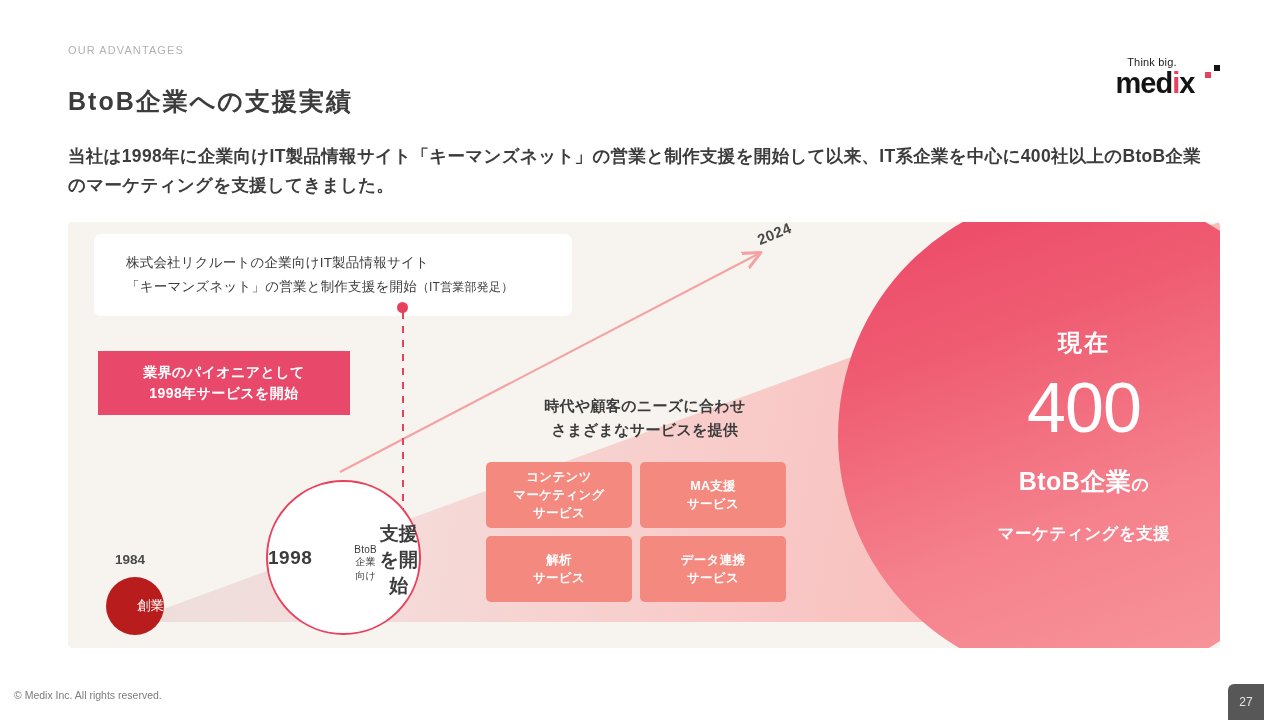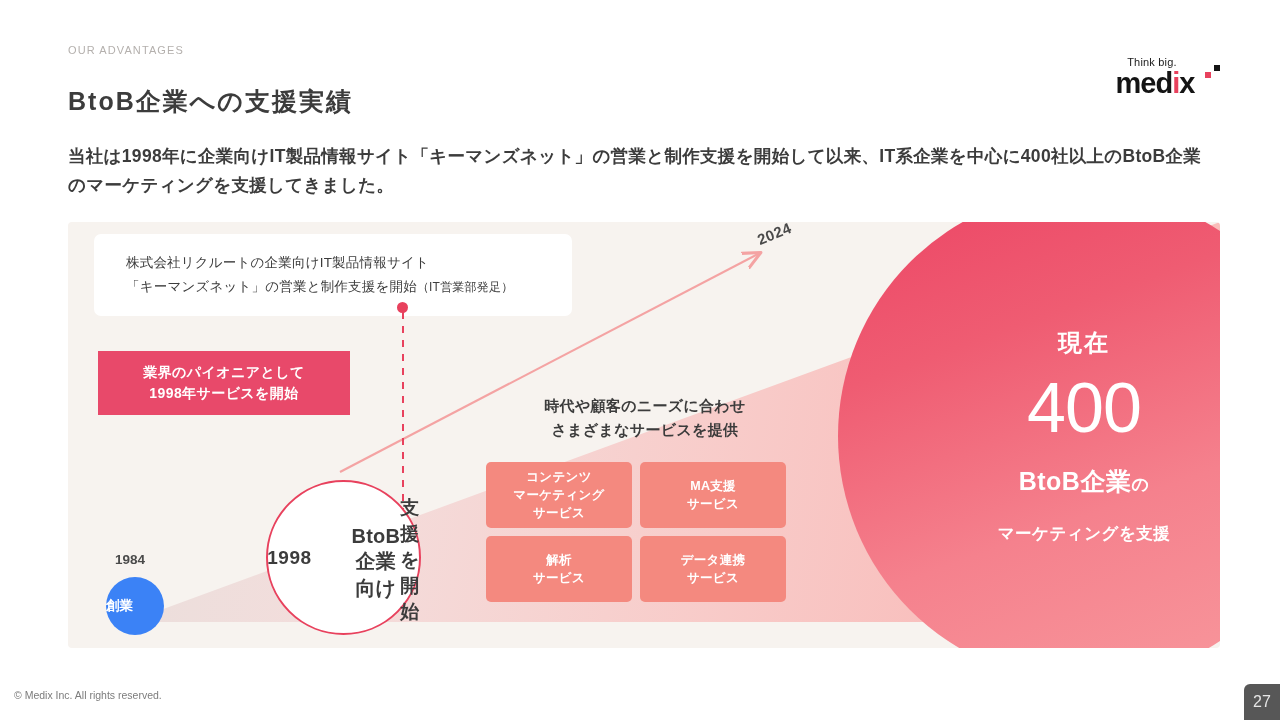--- a/index.html
+++ b/index.html
@@ -106,34 +106,34 @@
     align-items:center; justify-content:center; text-align:center;
     font-size:14px; font-weight:700; line-height:1.5; letter-spacing:.4px;
   }
 
   
   #year-1984 {
     position:absolute; left:47px; top:330px; font-size:13.5px; font-weight:700; color:#4a4a4a;
   }
   #founding {
     position:absolute; left:38px; top:355px; width:58px; height:58px;
-    border-radius:50%; background:#3b82f6; color:#ffffff;
-    display:flex; align-items:center; justify-content:flex-start;
-    font-size:13.5px; font-weight:700;
+    border-radius:50%; background:#b91c1c; color:#ffffff;
+    display:flex; align-items:center; justify-content:flex-end;
+    font-size:13.5px; font-weight:400;
   }
 
   
   #circle-1998 {
     position:absolute; left:198px; top:258px; width:155px; height:155px;
     border-radius:50%; background:#ffffff; border:2.5px solid #e8415d;
     display:flex; flex-direction:row; align-items:center; justify-content:center;
     text-align:center; color:#3c3c3c;
   }
   #c98-year { font-size:19px; font-weight:700; letter-spacing:.5px; }
-  #c98-l1 { font-size:20px; font-weight:700; margin-top:12px; letter-spacing:.2px;margin-left:40px; }
+  #c98-l1 { font-size:10px; font-weight:400; margin-top:12px; letter-spacing:.2px;margin-left:40px; }
   #c98-l2 { font-size:19px; font-weight:700; margin-top:4px; letter-spacing:.2px; }
 
   
   #svc-heading {
     position:absolute; left:432px; top:172px; width:290px; text-align:center;
     font-size:15px; font-weight:700; line-height:1.6; color:#3c3c3c; letter-spacing:.3px;
   }
 
   
   #svc-grid {
@@ -145,24 +145,24 @@
     background:#f4897f; border-radius:5px; color:#ffffff;
     display:flex; flex-direction:column; align-items:center; justify-content:center;
     text-align:center; font-size:12.5px; font-weight:700; line-height:1.45; letter-spacing:.3px;
   }
 
   
   #copyright {
     position:absolute; left:14px; bottom:19px; font-size:10.5px; color:#7c7c7c;
   }
   #page-num {
-    position:absolute; right:0; bottom:0; width:36px; height:36px;
+    position:absolute; right:16px; bottom:0; width:36px; height:36px;
     background:#575757; color:#e6e6e6; border-top-left-radius:6px;
     display:flex; align-items:center; justify-content:center;
-    font-size:16px;
+    font-size:12px;
   }
 </style>
 </head>
 <body>
 
 <div id="header">
   <div id="eyebrow">OUR ADVANTAGES</div>
   <div id="page-title">BtoB企業への支援実績</div>
 </div>
 

